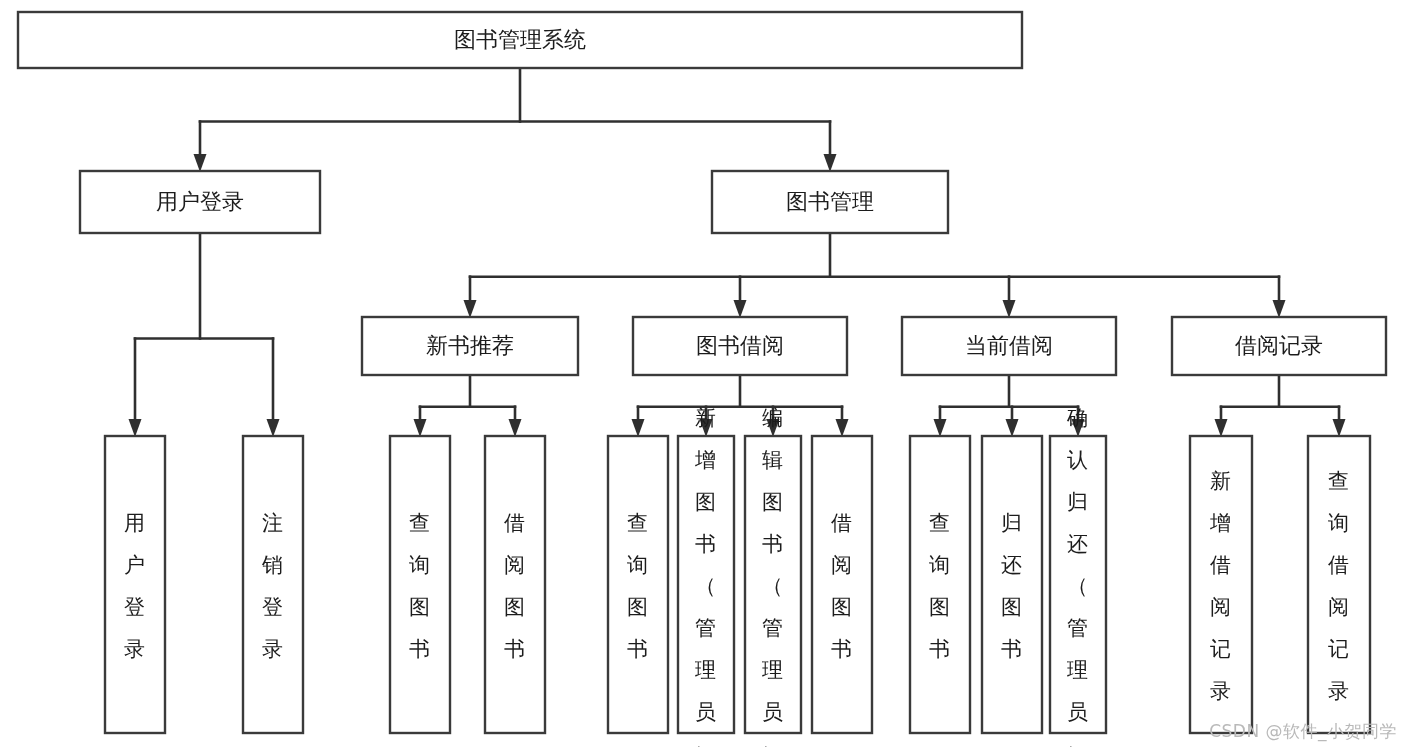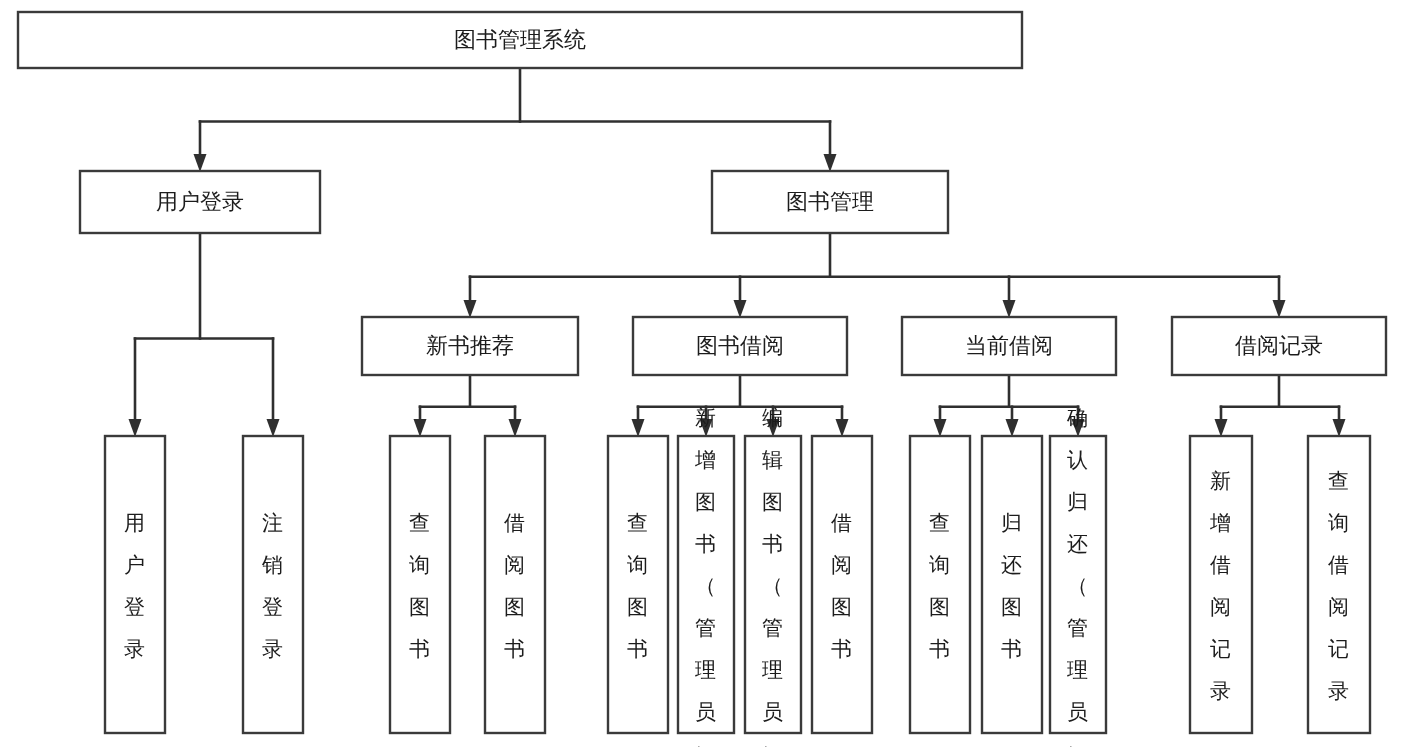--- a/index.html
+++ b/index.html
@@ -174,13 +174,14 @@
         <g>
           <rect class="node-box" x="1190" y="436" width="62" height="297"></rect>
           <text class="node-label vertical" x="1221" y="481.5"><tspan x="1221" dy="0">新</tspan><tspan x="1221" dy="42">增</tspan><tspan x="1221" dy="42">借</tspan><tspan x="1221" dy="42">阅</tspan><tspan x="1221" dy="42">记</tspan><tspan x="1221" dy="42">录</tspan></text>
         </g>
         <g>
           <rect class="node-box" x="1308" y="436" width="62" height="297"></rect>
           <text class="node-label vertical" x="1339" y="481.5"><tspan x="1339" dy="0">查</tspan><tspan x="1339" dy="42">询</tspan><tspan x="1339" dy="42">借</tspan><tspan x="1339" dy="42">阅</tspan><tspan x="1339" dy="42">记</tspan><tspan x="1339" dy="42">录</tspan></text>
         </g>
       </g>
   </svg>
+  <div class="watermark">CSDN @软件_小贺同学</div>
 </div>
 
 </body></html>

